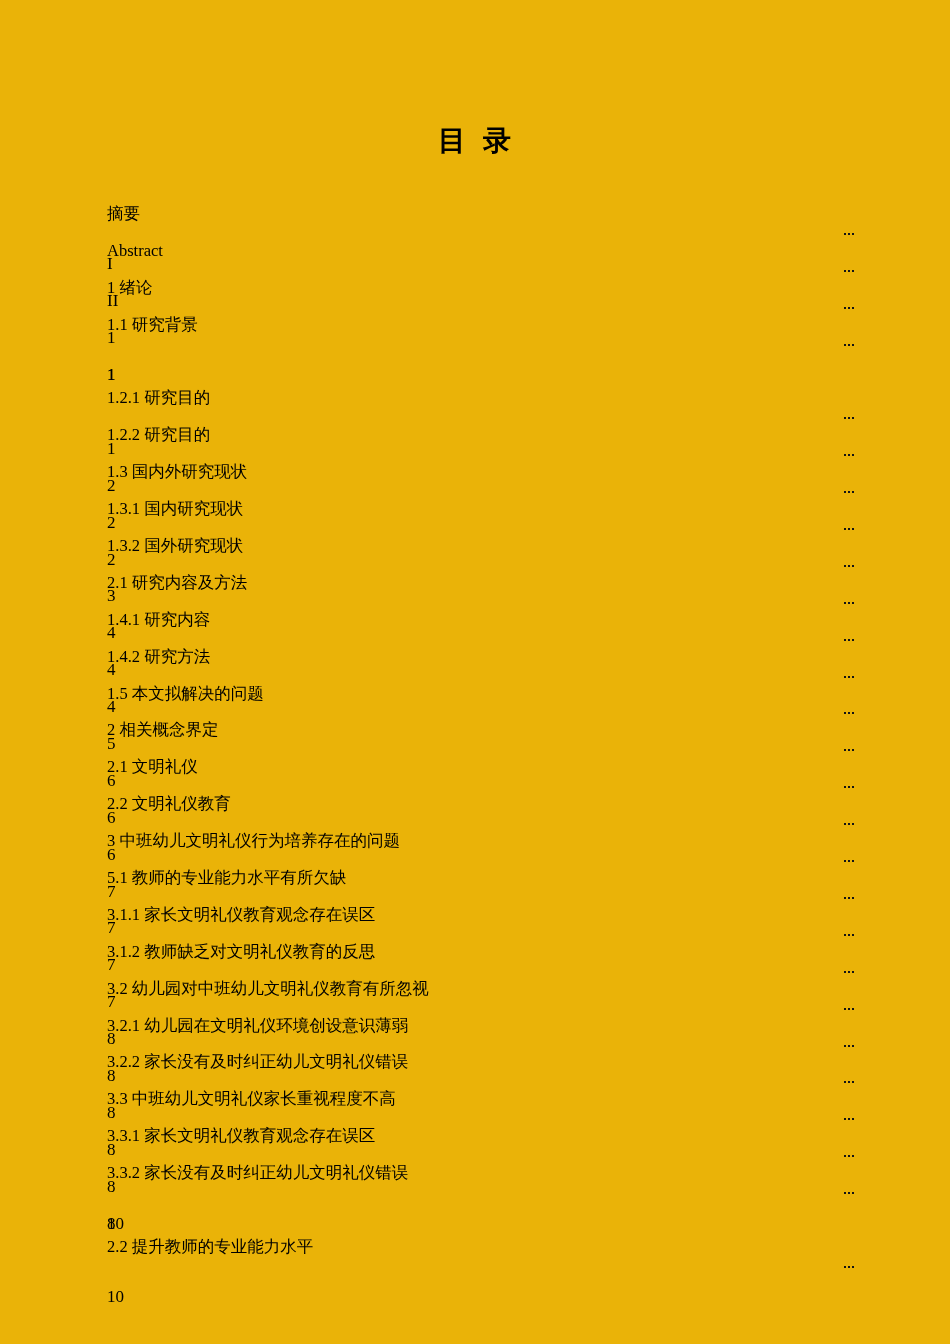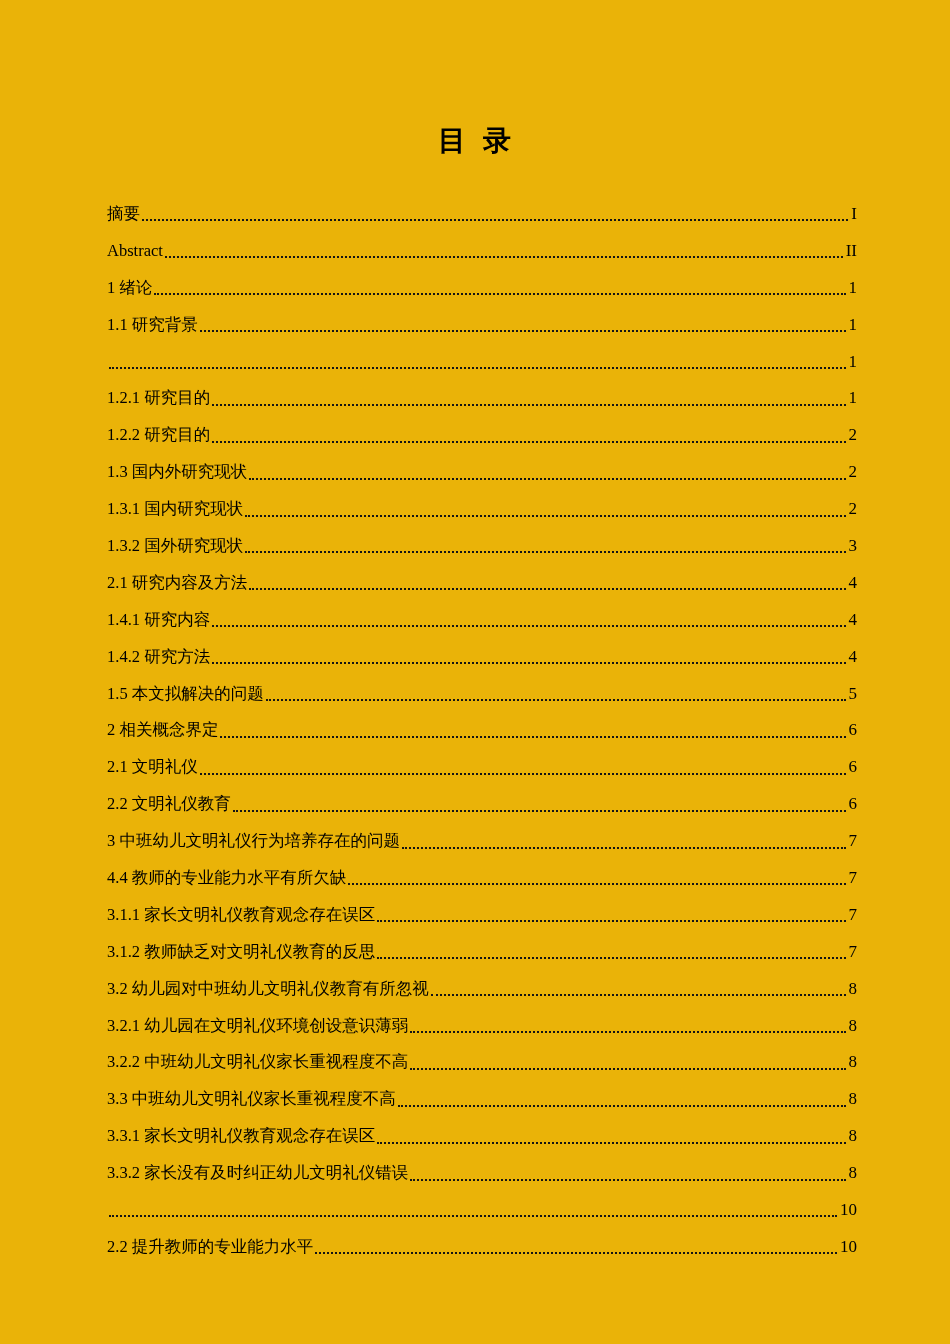--- a/index.html
+++ b/index.html
@@ -35,20 +35,21 @@
     width: 750px;
   }
   .toc-row {
     display: flex;
     align-items: baseline;
     height: 36.9px;
     font-size: 16.5px;
     line-height: 36.9px;
     color: #000000;
     cursor: pointer;
+    flex-direction: column;
   }
   .toc-label {
     white-space: pre;
     flex: 0 0 auto;
   }
   .dot-leader {
     flex: 1 1 auto;
     align-self: flex-end;
     height: 0;
     border-bottom: 2px dotted #141414;
@@ -150,21 +151,21 @@
         <span class="toc-label">2.2 文明礼仪教育</span>
         <span class="dot-leader"></span>
         <span class="page-num">6</span>
       </div>
       <div class="toc-row">
         <span class="toc-label">3 中班幼儿文明礼仪行为培养存在的问题</span>
         <span class="dot-leader"></span>
         <span class="page-num">7</span>
       </div>
       <div class="toc-row">
-        <span class="toc-label">4.4 教师的专业能力水平有所欠缺</span>
+        <span class="toc-label">5.1 教师的专业能力水平有所欠缺</span>
         <span class="dot-leader"></span>
         <span class="page-num">7</span>
       </div>
       <div class="toc-row">
         <span class="toc-label">3.1.1 家长文明礼仪教育观念存在误区</span>
         <span class="dot-leader"></span>
         <span class="page-num">7</span>
       </div>
       <div class="toc-row">
         <span class="toc-label">3.1.2 教师缺乏对文明礼仪教育的反思</span>
@@ -175,21 +176,21 @@
         <span class="toc-label">3.2 幼儿园对中班幼儿文明礼仪教育有所忽视</span>
         <span class="dot-leader"></span>
         <span class="page-num">8</span>
       </div>
       <div class="toc-row">
         <span class="toc-label">3.2.1 幼儿园在文明礼仪环境创设意识薄弱</span>
         <span class="dot-leader"></span>
         <span class="page-num">8</span>
       </div>
       <div class="toc-row">
-        <span class="toc-label">3.2.2 中班幼儿文明礼仪家长重视程度不高</span>
+        <span class="toc-label">3.2.2 家长没有及时纠正幼儿文明礼仪错误</span>
         <span class="dot-leader"></span>
         <span class="page-num">8</span>
       </div>
       <div class="toc-row">
         <span class="toc-label">3.3 中班幼儿文明礼仪家长重视程度不高</span>
         <span class="dot-leader"></span>
         <span class="page-num">8</span>
       </div>
       <div class="toc-row">
         <span class="toc-label">3.3.1 家长文明礼仪教育观念存在误区</span>

